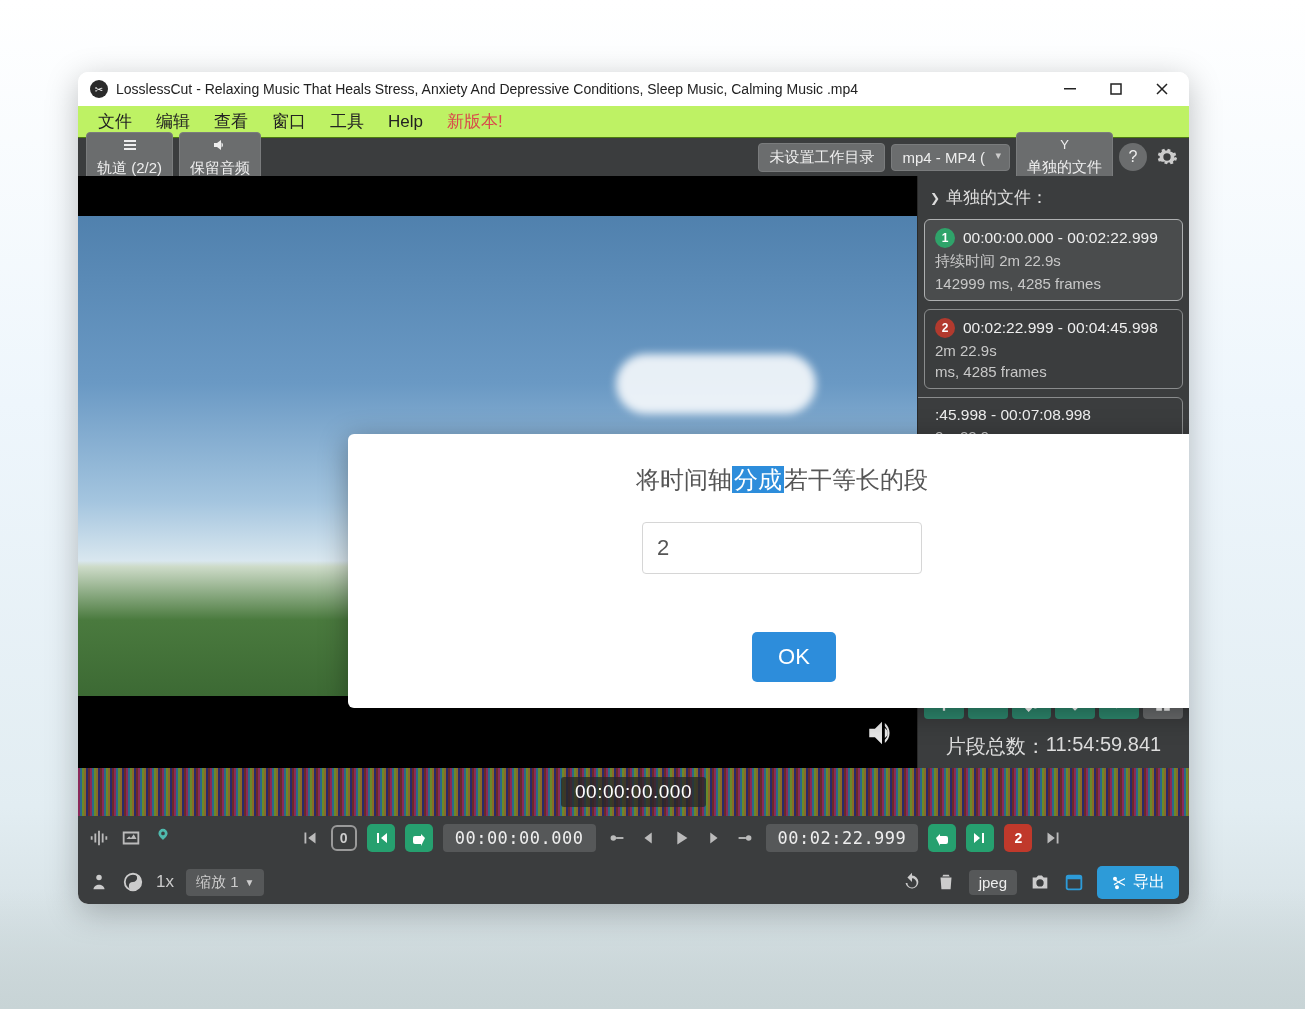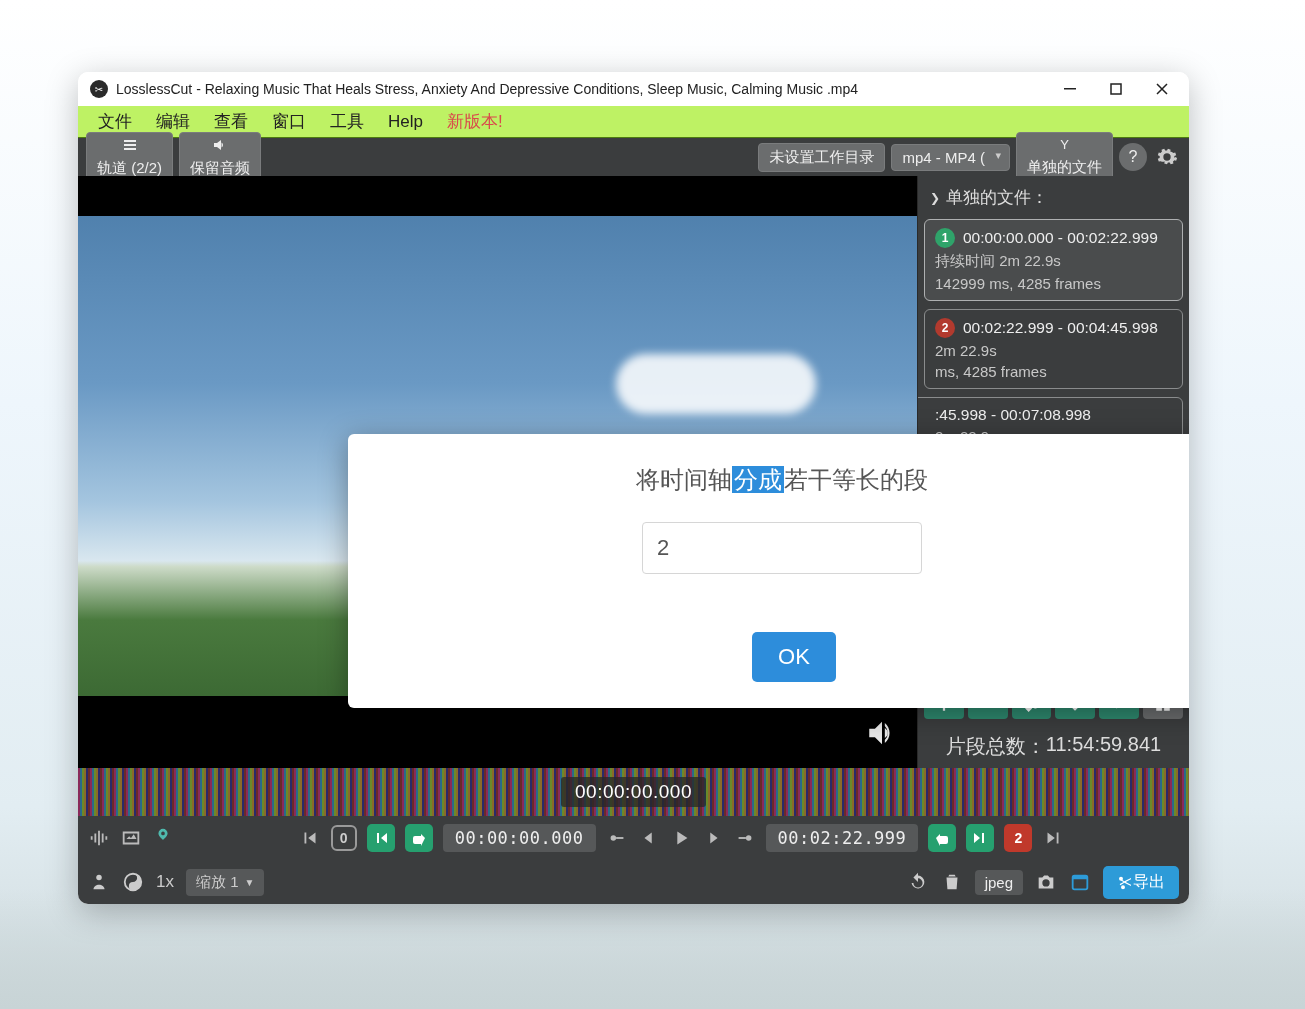--- a/index.html
+++ b/index.html
@@ -73,21 +73,21 @@
 .sq { width:28px;height:28px;border-radius:5px;display:flex;align-items:center;justify-content:center;}
 .sq.green{background:#26a06f;}
 .sq.red{background:#c0392b;color:#fff;font-weight:bold;font-size:14px;}
 .sq svg{width:16px;height:16px;fill:#fff;}
 
 
 .bottombar { height:44px; background:#3b3d3e; display:flex; align-items:center; padding:0 10px; gap:12px; color:#ccc; }
 .bottombar .zoom { background:#565859; padding:4px 10px; border-radius:4px; font-size:15px; display:flex; gap:6px; align-items:center;}
 .bottombar .spacer{flex:1;}
 .chip { background:#565859; padding:4px 10px; border-radius:4px; font-size:15px; color:#eee;}
-.export-btn { background:#2d9bd8; color:#fff; padding:6px 14px; border-radius:5px; font-size:16px; display:flex; align-items:center;}
+.export-btn { background:#2d9bd8; color:#fff; padding:6px 14px; border-radius:5px; font-size:16px; display:flex; gap:6px; align-items:center;}
 .bic{width:22px;height:22px;fill:#ccc;}
 
 
 .modal-shade { position:absolute; inset:0; background:rgba(0,0,0,0); }
 .modal { position:absolute; left:270px; top:362px; width:868px; background:#fff; border-radius:6px; box-shadow:0 6px 28px rgba(0,0,0,.35); padding:30px 20px 26px; }
 .modal-title { text-align:center; font-size:24px; color:#555; }
 .modal-title .hl { background:#2d8ddb; color:#fff; padding:0 2px;}
 .modal-input { display:block; margin:26px auto 0; width:280px; padding:12px 14px; font-size:22px; color:#555; border:1px solid #d6d6d6; border-radius:4px; }
 .modal-btns { display:flex; justify-content:center; gap:14px; margin-top:58px; }
 .mbtn { padding:12px 26px; font-size:22px; border-radius:5px; border:none; }

